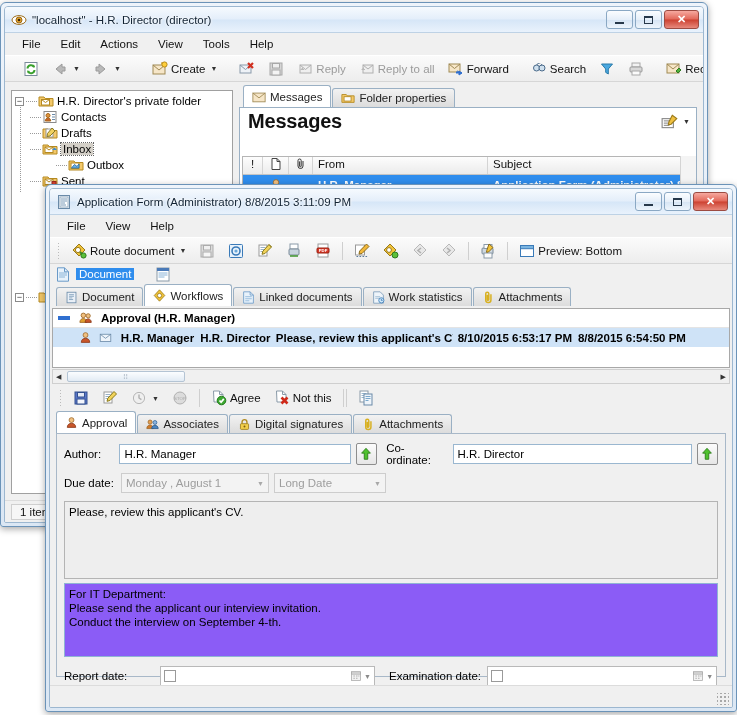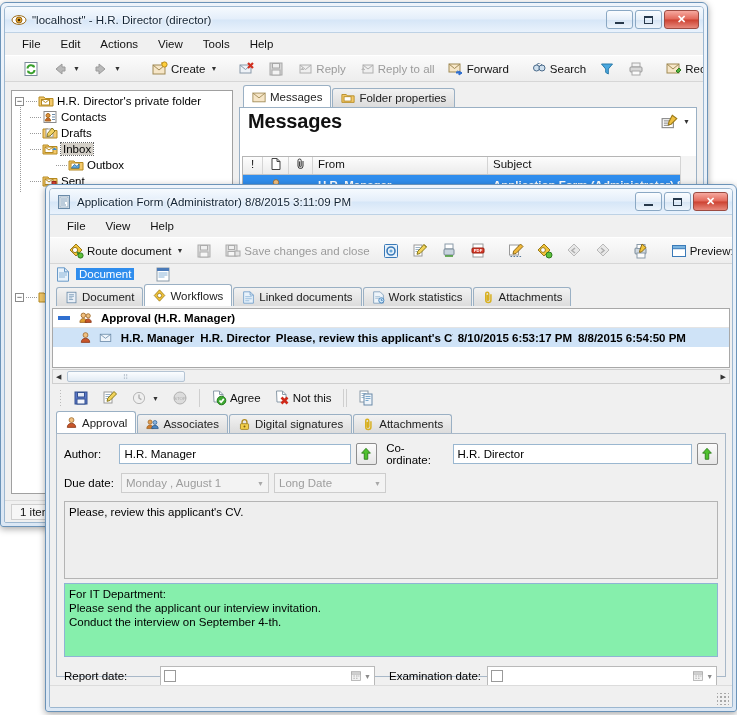--- a/index.html
+++ b/index.html
@@ -142,21 +142,21 @@
   }
   .greenbtn {
     width:22px; height:22px; border:1px solid #8d8d8d; border-radius:2px;
     background: linear-gradient(180deg,#fcfcfc 0%, #e6e6e6 100%);
     display:flex; align-items:center; justify-content:center;
   }
   .memo {
     border:1px solid #b4b4b4; background:#eeeeee;
     font-size:11.5px; color:#000; padding:3px 4px; line-height:14px; white-space:pre-line;
   }
-  .memo.edit { background:#86efac; border:1px solid #8fb4d4; }
+  .memo.edit { background:#8b5cf6; border:1px solid #8fb4d4; }
   .datefld {
     height:20px; border:1px solid #b9b9b9; background:#fff; display:flex; align-items:center;
     padding:0 3px; justify-content:space-between;
   }
   .chkbox { width:12px; height:12px; border:1px solid #9a9a9a; background:#fff; }
   .statusbar {
     position:absolute; left:0; right:0; bottom:0; height:22px;
     background:#f0f0f0; border-top:1px solid #dcdcdc;
     display:flex; align-items:center;
   }
@@ -569,31 +569,20 @@
         </div>
         <div class="tbtn disabled">
           <span class="ico">
             <svg width="16" height="16" viewBox="0 0 16 16">
               <rect x="2" y="2" width="12" height="12" fill="#dcdcdc" stroke="#acacac"></rect>
               <rect x="4.5" y="2.5" width="7" height="4.5" fill="#f0f0f0" stroke="#acacac"></rect>
               <rect x="4" y="9" width="8" height="5" fill="#f6f6f6" stroke="#acacac"></rect>
             </svg>
           </span>
         </div>
-        <div class="tbtn disabled">
-          <span class="ico">
-            <svg width="16" height="16" viewBox="0 0 16 16">
-              <rect x="1" y="2" width="11" height="11" fill="#dcdcdc" stroke="#acacac"></rect>
-              <rect x="3.5" y="2.5" width="6" height="4" fill="#f0f0f0" stroke="#acacac"></rect>
-              <rect x="3" y="8.5" width="7" height="4.5" fill="#f6f6f6" stroke="#acacac"></rect>
-              <rect x="10" y="8" width="5" height="5" fill="#e4e4e4" stroke="#a8a8a8"></rect>
-            </svg>
-          </span>
-          <span>Save changes and close</span>
-        </div>
         <div class="tbtn">
           <span class="ico">
             <svg width="16" height="16" viewBox="0 0 16 16">
               <rect x="1.5" y="1.5" width="13" height="13" rx="1" fill="#e8f2fb" stroke="#3a7ab8"></rect>
               <circle cx="8" cy="8" r="4" fill="none" stroke="#3a7ab8" stroke-width="1.6"></circle>
               <circle cx="8" cy="8" r="1.6" fill="#6aa8d8"></circle>
             </svg>
           </span>
         </div>
         <div class="tbtn">

